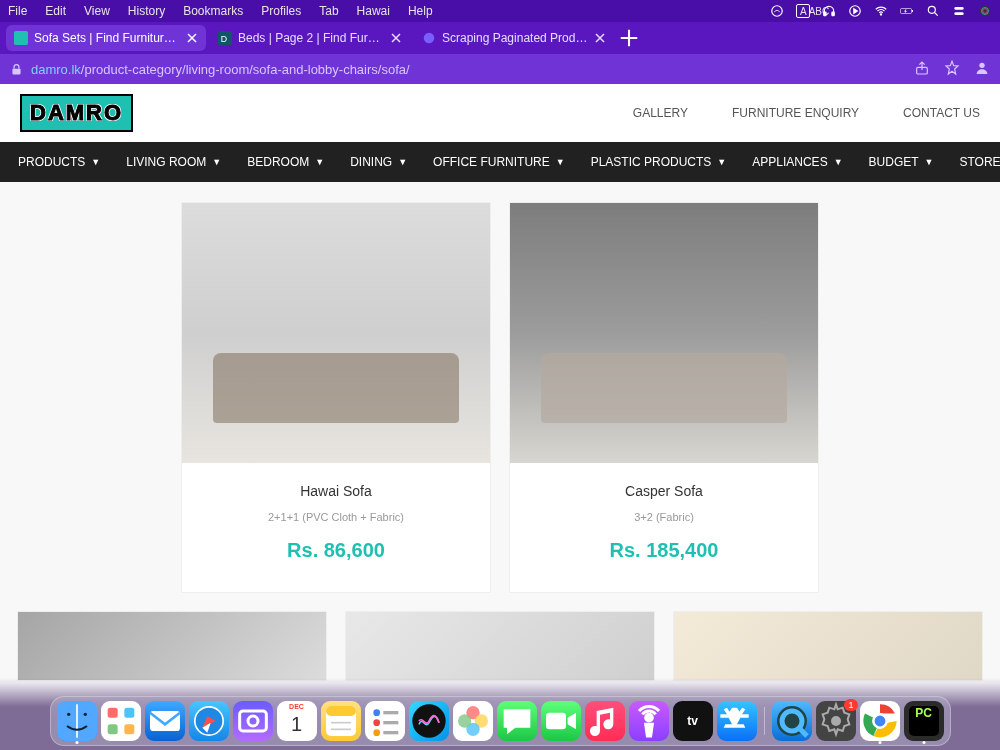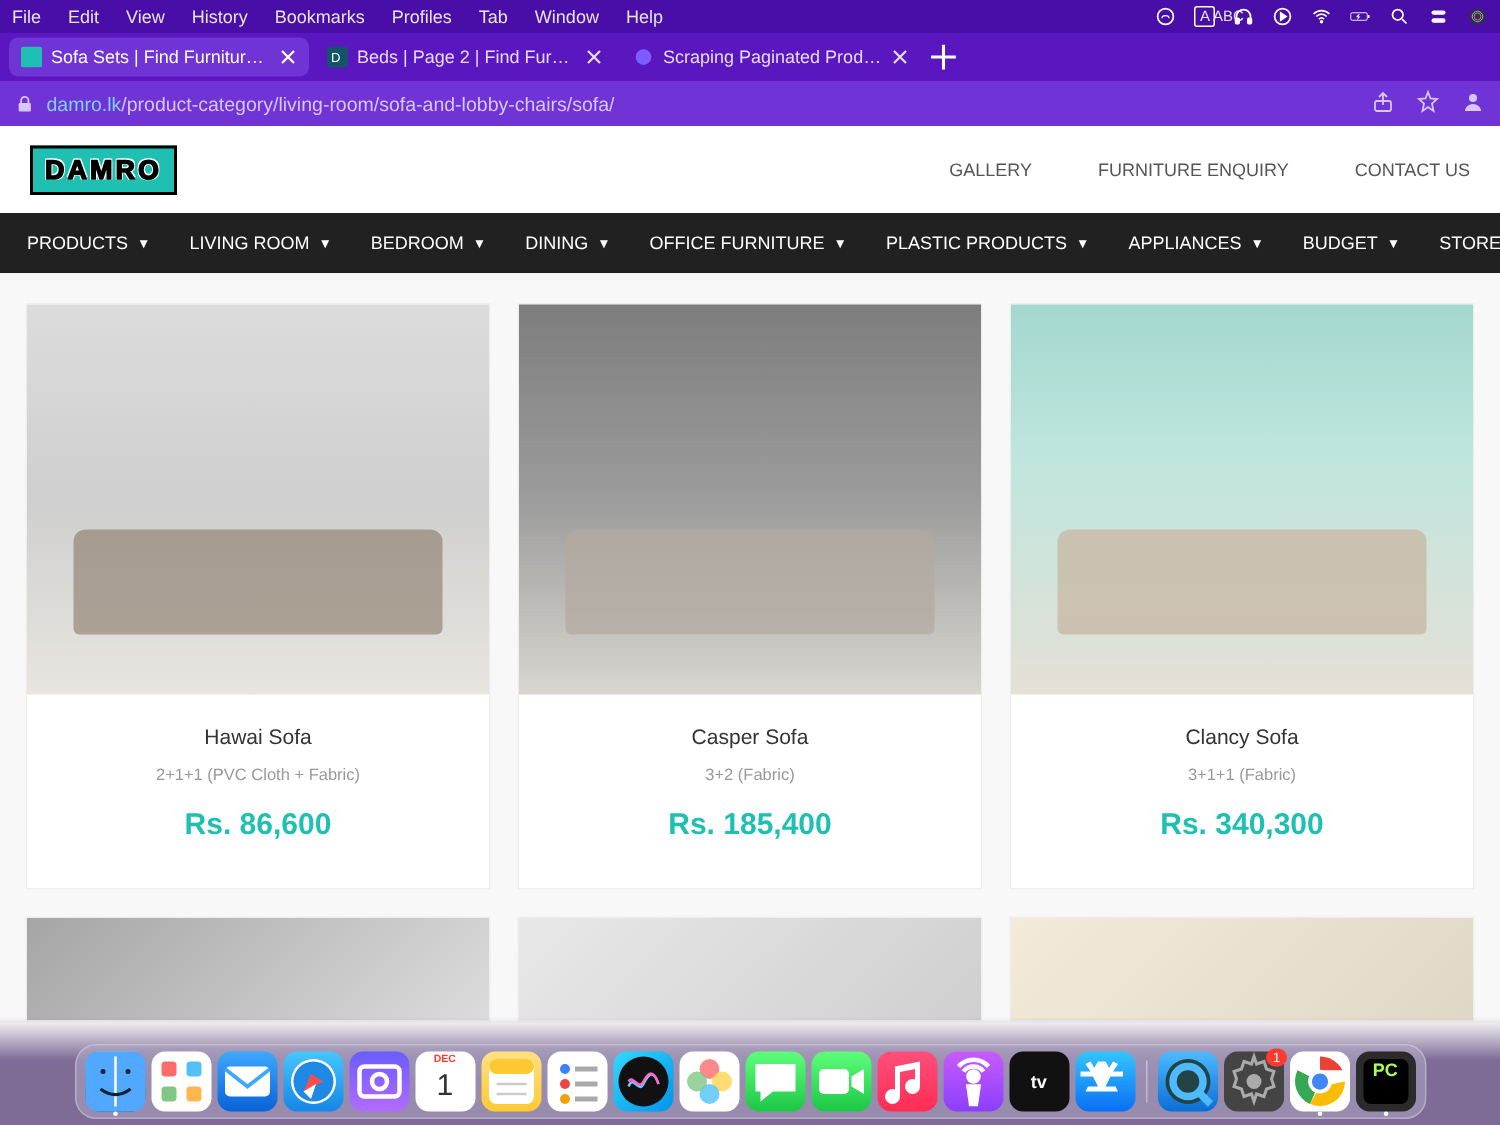--- a/index.html
+++ b/index.html
@@ -26,21 +26,21 @@
 .urlbar { background: #7033d6; height: 30px; display: flex; align-items: center; padding: 0 10px; color: #d7c6ff; font-size: 13px; gap: 8px; }
 .urlbar .lock { width: 13px; height: 13px; }
 .urlbar .url { flex: 1; }
 .urlbar .url .host { color: #7dd3fc; }
 .urlbar .actions { display: flex; gap: 14px; align-items: center; }
 .urlbar .actions svg { width: 16px; height: 16px; }
 
 
 .site-header { background: #fff; height: 58px; display: flex; align-items: center; justify-content: space-between; padding: 0 20px; }
 .logo { background: #1fc0b2; padding: 4px 8px; border: 2px solid #000; }
-.logo-text { font-family: Impact, "Arial Black", sans-serif; font-weight: 900; letter-spacing: 2px; color: #000; font-size: 18px; -webkit-text-stroke: 1px #000; text-shadow: 1px 1px 0 #fff, -1px -1px 0 #fff, 1px -1px 0 #fff, -1px 1px 0 #fff; }
+.logo-text { font-family: Impact, "Arial Black", sans-serif; font-weight: 900; letter-spacing: 2px; color: #000; font-size: 22px; -webkit-text-stroke: 1px #000; text-shadow: 1px 1px 0 #fff, -1px -1px 0 #fff, 1px -1px 0 #fff, -1px 1px 0 #fff; }
 .header-links { display: flex; gap: 28px; font-size: 12px; color: #555; }
 .header-links span { cursor: pointer; margin-left: 16px; }
 
 
 .main-nav { background: #212121; height: 40px; display: flex; align-items: center; padding: 16px 18px; gap: 26px; color: #fff; font-size: 12px; }
 .nav-item { display: flex; align-items: center; gap: 6px; cursor: pointer; white-space: nowrap; }
 .nav-item .caret { font-size: 9px; }
 
 
 .content { background: #f8f8f8; padding: 20px 10px; height: 500px; }
@@ -78,21 +78,21 @@
 
 <div class="menubar">
   <div class="menubar-left">
     <span>File</span>
     <span>Edit</span>
     <span>View</span>
     <span>History</span>
     <span>Bookmarks</span>
     <span>Profiles</span>
     <span>Tab</span>
-    <span>Window</span>
+    <span>Hawai</span>
     <span>Help</span>
   </div>
   <div class="menubar-right">
     <span><svg viewBox="0 0 24 24" fill="#fff">
           <circle cx="12" cy="12" r="9" fill="none" stroke="#fff" stroke-width="2"></circle>
           <path d="M8 14c0-2 2-3 4-3s4 1 4 3" fill="none" stroke="#fff" stroke-width="1.5"></path>
         </svg></span>
     <span class="menuabc">
         <span style="width:auto;height:auto;font-size:10px">A</span>
         <span style="width:auto;height:auto;font-size:10px">ABC</span>
@@ -253,30 +253,20 @@
     <div class="card">
       <div class="card-img img-casper">
           <div class="sofa-shape" style="background:rgba(180,170,160,0.7)"></div>
         </div>
       <div class="card-body">
         <div class="card-title">Casper Sofa</div>
         <div class="card-sub">3+2 (Fabric)</div>
         <div class="card-price">Rs. 185,400</div>
       </div>
     </div>
-    <div class="card">
-      <div class="card-img img-clancy">
-          <div class="sofa-shape" style="background:rgba(200,185,165,0.8)"></div>
-        </div>
-      <div class="card-body">
-        <div class="card-title">Clancy Sofa</div>
-        <div class="card-sub">3+1+1 (Fabric)</div>
-        <div class="card-price">Rs. 340,300</div>
-      </div>
-    </div>
   </div>
   <div class="grid2">
     <div class="card2">
         <div class="img2a"></div>
       </div>
     <div class="card2">
         <div class="img2b"></div>
       </div>
     <div class="card2">
         <div class="img2c"></div>

